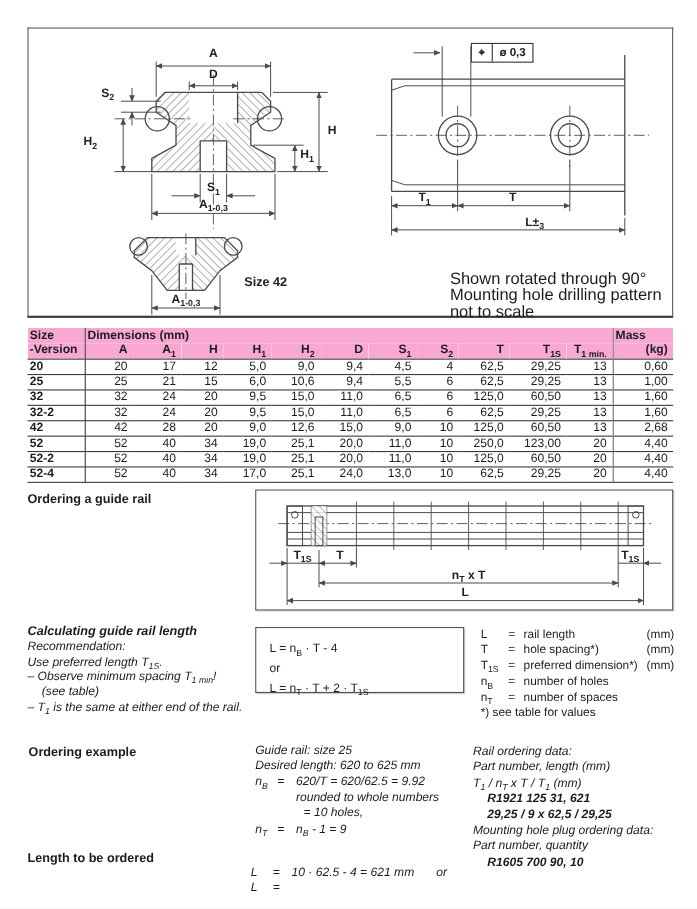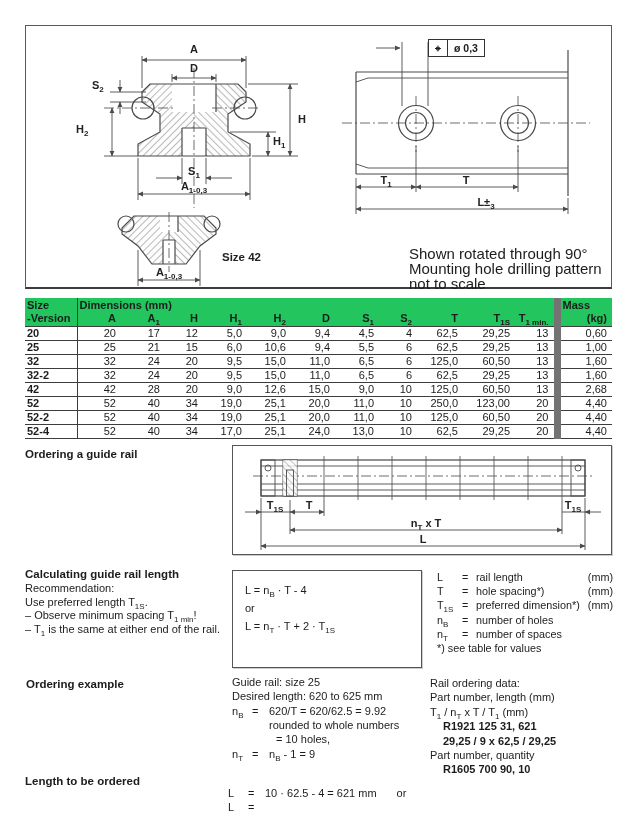--- a/index.html
+++ b/index.html
@@ -5,53 +5,53 @@
   * { margin:0; padding:0; box-sizing:border-box; }
   html,body { background:#f2f2f2; }
   .page {
     position:relative; width:634px; height:826px; background:#fff;
     font-family:"Liberation Sans","DejaVu Sans",sans-serif;
     color:#1c1c1c; font-size:11px; overflow:hidden; margin:0 auto;
   }
   .abs { position:absolute; }
   sub { font-size:8px; line-height:0; }
   .h { font-weight:bold; font-size:11.5px; }
-  .txt { font-size:11px; line-height:13.8px; }
+  .txt { font-size:11px; line-height:13.8px;font-style:italic; }
 
   
   .panel { position:absolute; left:25px; top:25px; width:587px; height:264px;
            border:1px solid #5a5a5a; border-bottom:2px solid #3c3c3c; background:#fff; }
   .wrap { position:absolute; }
   .lbl { position:absolute; font-size:11px; font-weight:bold; color:#222; white-space:nowrap; line-height:11px; }
   .lbl.c { transform:translateX(-50%); }
   svg .out { stroke:#4a4a4a; stroke-width:1.2; fill:none; }
   svg .dim { stroke:#4a4a4a; stroke-width:0.9; fill:none; }
   svg .cl  { stroke:#4a4a4a; stroke-width:0.8; stroke-dasharray:10 3 2 3; fill:none; }
   .note { position:absolute; font-size:15px; line-height:15px; color:#1c1c1c; }
   .fcf { position:absolute; display:flex; background:#fff; border:1px solid #333; height:18px; font-size:10.5px; font-weight:bold; }
   .fcf .cell1 { width:19px; border-right:1px solid #333; display:flex; align-items:center; justify-content:center; }
   .fcf .cell2 { padding:0 6px; display:flex; align-items:center; }
 
   
   .dim-table { position:absolute; left:25px; top:298px; width:587px;
                border-collapse:collapse; table-layout:fixed; font-size:11px; }
   .dim-table th, .dim-table td { padding:0 5px 0 2px; height:14px; line-height:13px;
                font-weight:normal; white-space:nowrap; overflow:hidden; }
-  .dim-table thead th { background:#22c55e; font-weight:bold; text-align:left;margin-left:20px; }
+  .dim-table thead th { background:#f9a8d4; font-weight:bold; text-align:left;margin-left:20px; }
   .dim-table thead tr.subhead th { border-bottom:1.5px solid #3c3c3c; }
   .dim-table thead th.num, .dim-table thead th.c-mass-kg { text-align:right; }
   .dim-table tbody td { border-bottom:1px solid #3c3c3c; text-align:right; }
   .dim-table .c-size { border-right:1px solid #3c3c3c; text-align:left; }
   .dim-table tbody .c-size { font-weight:bold; }
-  .dim-table .c-mass { border-left:7px solid #737373; }
+  .dim-table .c-mass { border-left:1px solid #737373; }
 
   
   .obox { position:absolute; left:232px; top:445px; width:380px; height:110px;
           border:1px solid #555; box-shadow:1px 1px 0 rgba(0,0,0,.2); background:#fff; }
-  .fbox { position:absolute; left:232px; top:570px; width:190px; height:98px;
+  .fbox { position:absolute; left:232px; top:570px; width:190px; height:60px;
           border:1px solid #555; box-shadow:1px 1px 0 rgba(0,0,0,.2); background:#fff;
           padding:10px 12px; }
   .fbox .fline { line-height:18px; font-size:11px; }
 
   
   .legend { position:absolute; left:437px; top:570px; width:176px; font-size:10.8px; }
   .leg-row { display:flex; line-height:14.2px; }
   .leg-sym { width:25px; }
   .leg-eq { width:14px; }
   .leg-desc { flex:1; }
@@ -451,20 +451,21 @@
       <span class="lbl c" style="left:193px; top:72px;">n<sub>T</sub> x T</span>
       <span class="lbl c" style="left:190px; top:88px;">L</span>
     </div>
   </div>
 
   <div class="calc-left txt">
     <div class="h ln">Calculating guide rail length</div>
     <div class="ln">Recommendation:</div>
     <div class="ln">Use preferred length T<sub>1S</sub>.</div>
     <div class="ln">– Observe minimum spacing T<sub>1 min</sub>!</div>
+    <div class="ln indent">(see table)</div>
     <div class="ln">– T<sub>1</sub> is the same at either end of the rail.</div>
   </div>
 
   <div class="fbox">
     <div class="fline">L = n<sub>B</sub> · T - 4</div>
     <div class="fline">or</div>
     <div class="fline">L = n<sub>T</sub> · T + 2 · T<sub>1S</sub></div>
   </div>
 
   <div class="legend">
@@ -519,20 +520,21 @@
       <span>n<sub>B</sub> - 1 = 9</span>
     </div>
   </div>
 
   <div class="abs txt" style="left:430px; top:676px; width:200px; line-height:14.4px;">
     <div>Rail ordering data:</div>
     <div>Part number, length (mm)</div>
     <div>T<sub>1</sub> / n<sub>T</sub> x T / T<sub>1</sub> (mm)</div>
     <div class="bold indent">R1921 125 31, 621</div>
     <div class="bold indent">29,25 / 9 x 62,5 / 29,25</div>
+    <div>Mounting hole plug ordering data:</div>
     <div>Part number, quantity</div>
     <div class="bold indent">R1605 700 90, 10</div>
   </div>
 
   <div class="abs h" style="left:25px; top:775px;">Length to be ordered</div>
   <div class="abs txt" style="left:228px; top:786px; width:380px;">
     <div class="frow">
       <span class="fsym">L</span>
       <span class="feq">=</span>
       <span>10 · 62.5 - 4 = 621 mm</span>

